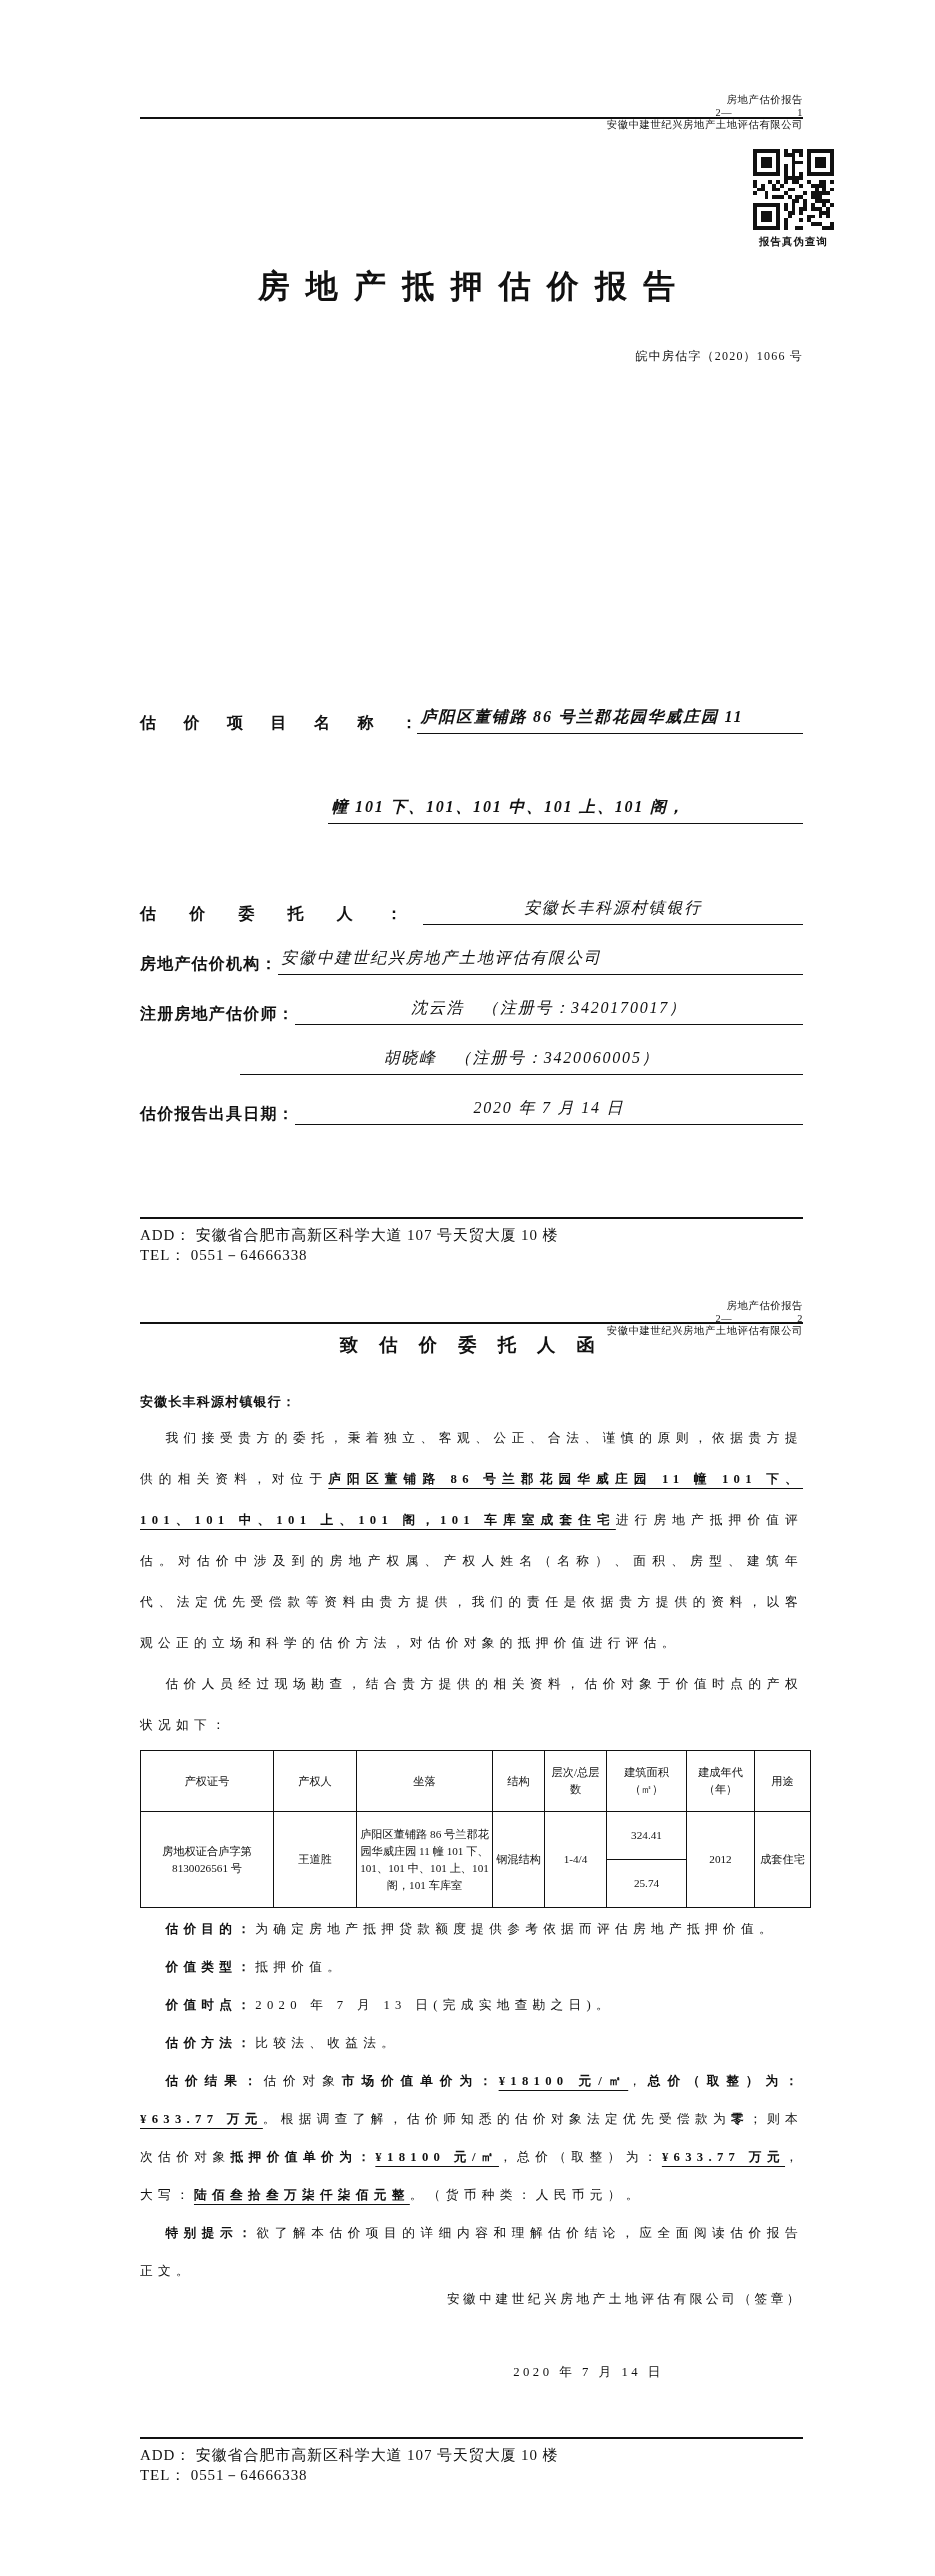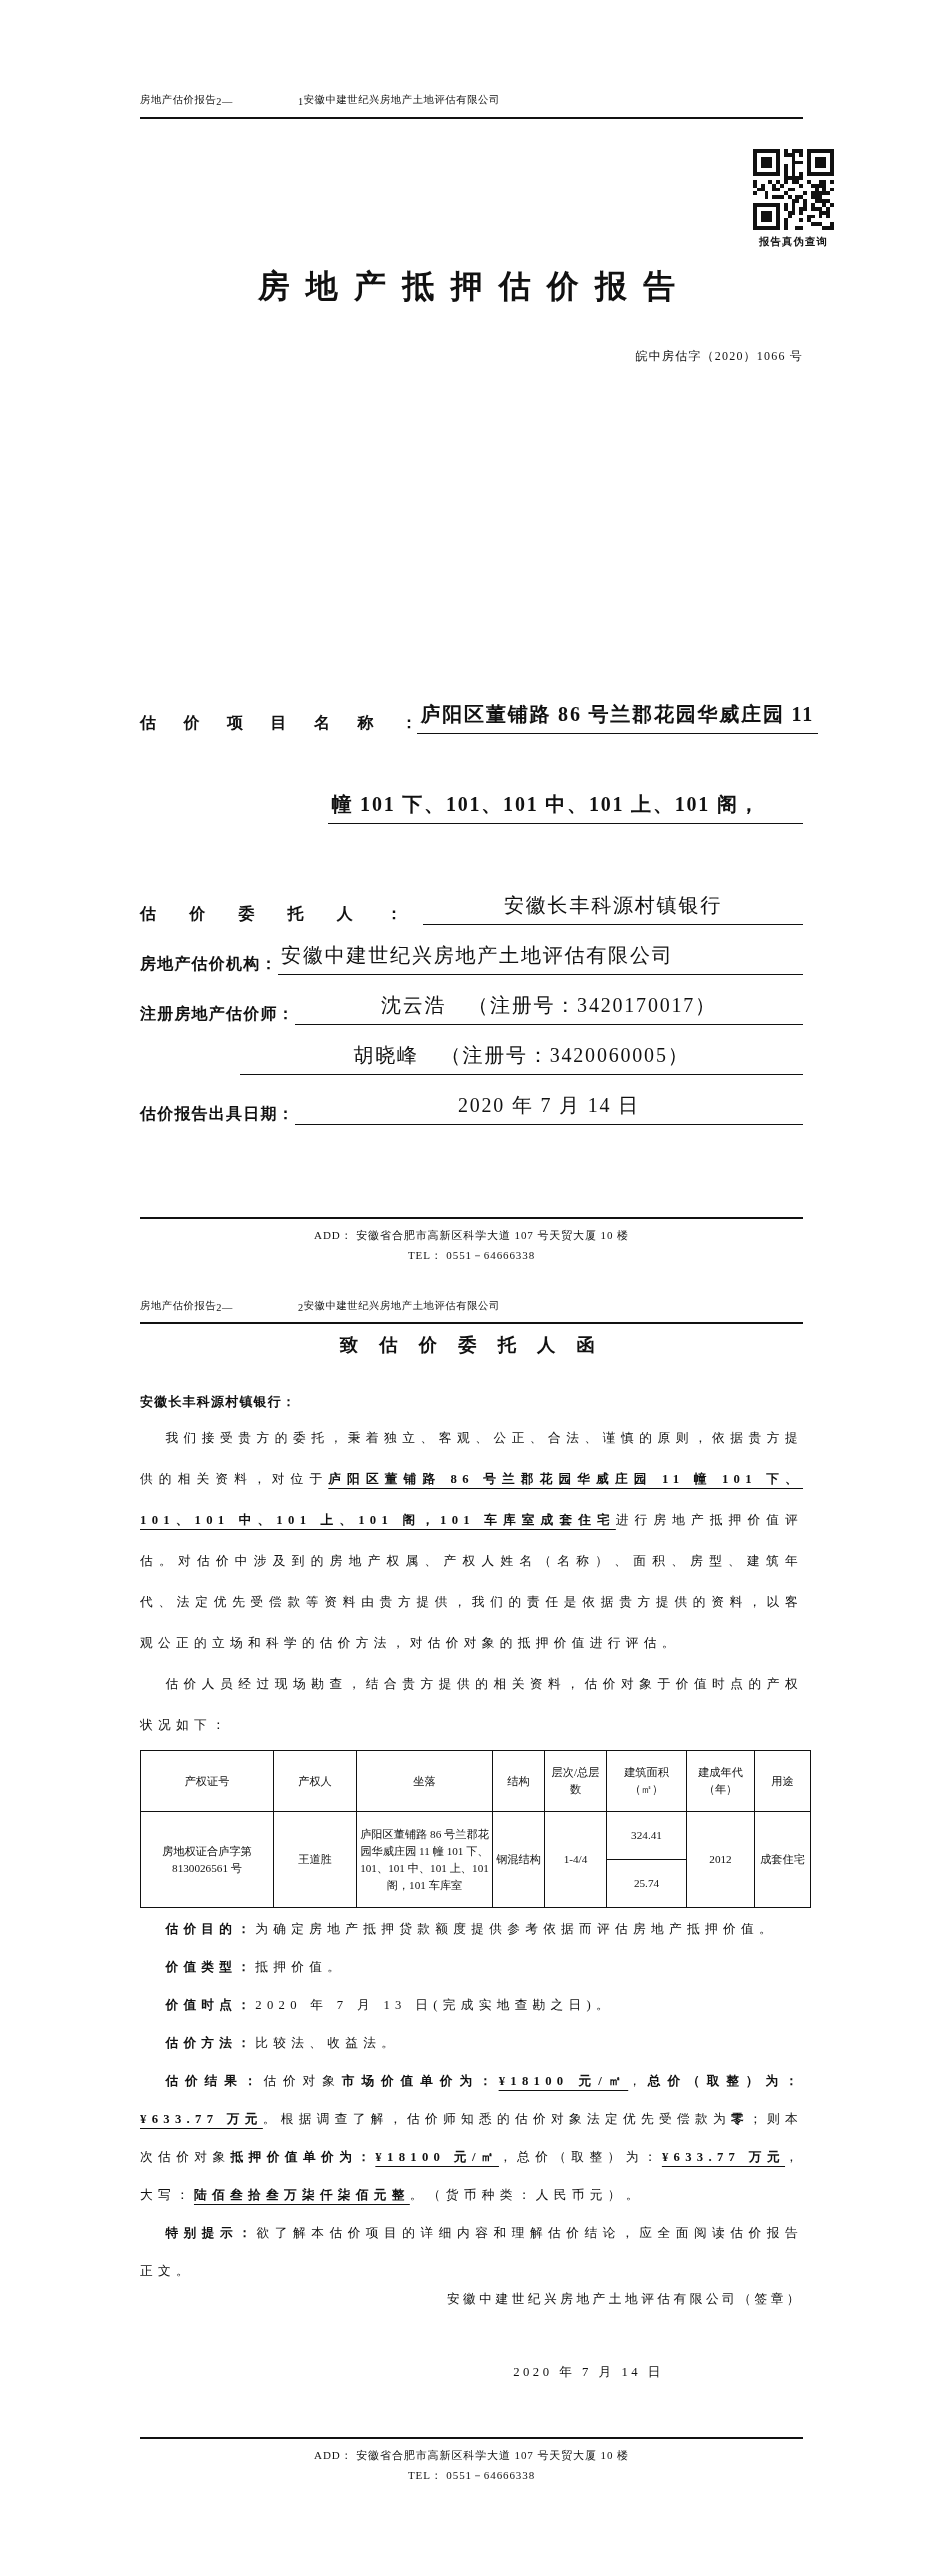--- a/index.html
+++ b/index.html
@@ -1,40 +1,40 @@
 <!DOCTYPE html>
 <html style="font-size:9.4px"><head>
 <meta charset="utf-8">
 <style>
   html,body{margin:0;padding:0;background:#fff;}
   .canvas{position:relative;width:936px;height:2576px;background:#ffffff;color:#111;
           font-family:"Liberation Serif","DejaVu Serif",serif;overflow:hidden;}
   
-  .hdr{position:absolute;left:140px;width:663px;display:flex;
-       align-items:flex-end;font-size:10.3px;letter-spacing:0.6px;}
+  .hdr{position:absolute;left:140px;width:663px;display:flex;justify-content:space-between;
+       align-items:flex-end;font-size:10.3px;letter-spacing:0.6px;flex-direction:column;}
   .hdr .mid{display:flex;gap:65px;}
   .rule{position:absolute;left:140px;width:663px;height:1.8px;background:#111;}
-  .ftr{position:absolute;left:140px;width:663px;font-size:11px;letter-spacing:0.9px;line-height:20px;text-align:center;}
+  .ftr{position:absolute;left:140px;width:663px;font-size:15px;letter-spacing:0.9px;line-height:20px;}
   
   .qr{position:absolute;left:753px;top:149px;width:81px;height:81px;}
   .qr svg{display:block;shape-rendering:crispEdges;}
   .qr-cap{position:absolute;left:741px;top:235px;width:105px;text-align:center;
           font-weight:bold;font-size:10.3px;letter-spacing:1.2px;}
   
   .main-title{position:absolute;left:88px;top:265px;width:761px;text-align:center;
               font-size:32px;font-weight:bold;letter-spacing:4.1px;white-space:nowrap;}
   .doc-no{position:absolute;left:140px;top:348px;width:663px;text-align:right;
           font-size:12px;letter-spacing:1.2px;}
   .frow{position:absolute;left:140px;width:663px;display:flex;align-items:flex-end;height:37px;}
   .flabel{font-weight:bold;font-size:16px;letter-spacing:1.2px;white-space:pre;flex:0 0 auto;}
   .flabel.just{display:inline-block;text-align:justify;text-align-last:justify;letter-spacing:0;}
   .w470{width:277px;} .w445{width:262px;}
   .fsp318{flex:0 0 188px;} .fsp170{flex:0 0 100px;}
-  .fval{flex:1 1 auto;border-bottom:1.2px solid #111;font-size:20px;letter-spacing:1.8px;
-        padding:0 3.5px 4.7px 3.5px;white-space:nowrap;}
+  .fval{flex:1 1 auto;border-bottom:1.2px solid #111;font-size:16px;letter-spacing:1.8px;
+        padding:0 3.5px 4.7px 3.5px;white-space:nowrap;font-style:italic;}
   .fval.c{text-align:center;} .fval.b{font-weight:bold;}
   
   .p2title{position:absolute;left:140px;top:1332px;width:663px;text-align:center;
            font-size:18.3px;font-weight:bold;letter-spacing:8.3px;}
   .salut{position:absolute;left:140px;top:1393px;font-size:13px;font-weight:bold;letter-spacing:1.2px;}
   .bodytxt{position:absolute;left:140px;top:1418px;width:663px;font-size:12.7px;line-height:41px;
            letter-spacing:5.3px;text-align:justify;}
   .bodytxt p{margin:0;text-indent:2em;}
   .items{position:absolute;left:140px;top:1910px;width:663px;font-size:12.7px;line-height:38px;
          letter-spacing:5.3px;text-align:justify;}

